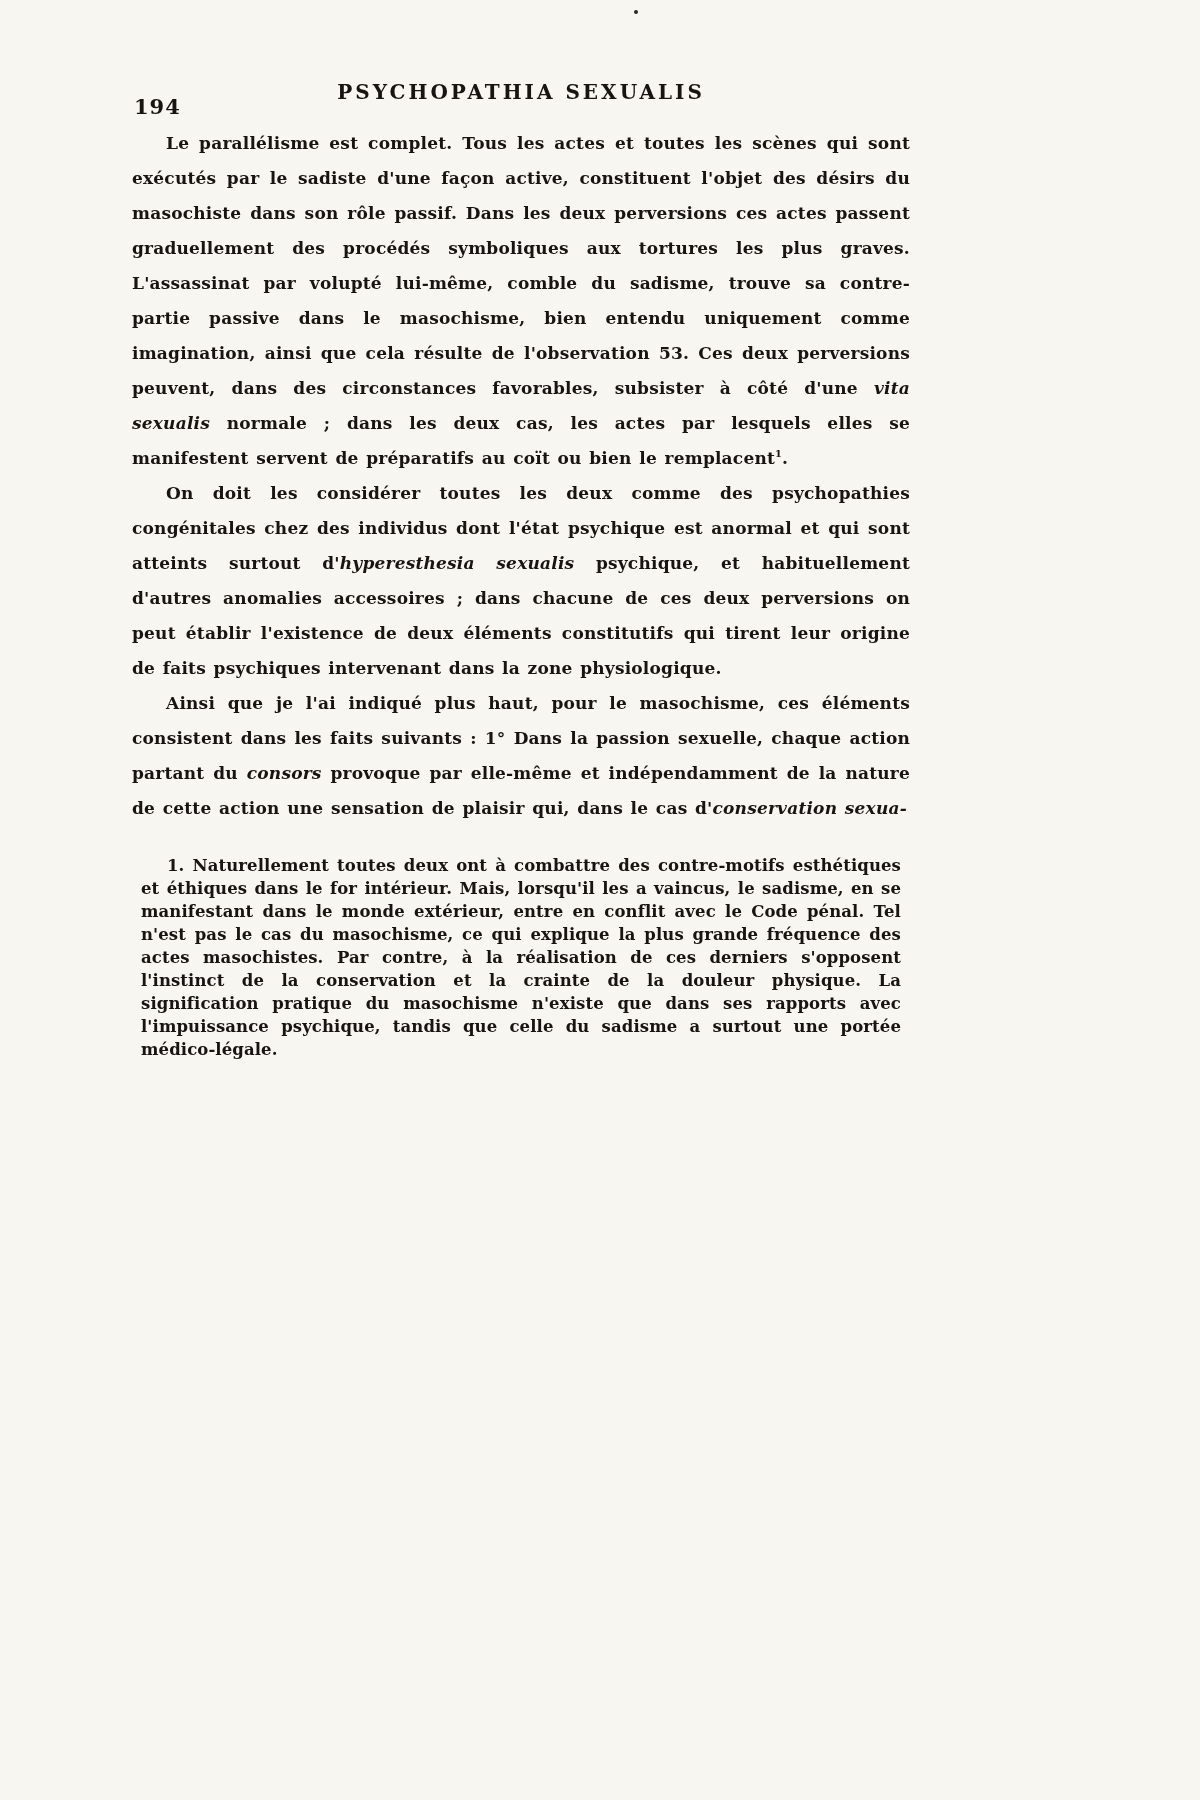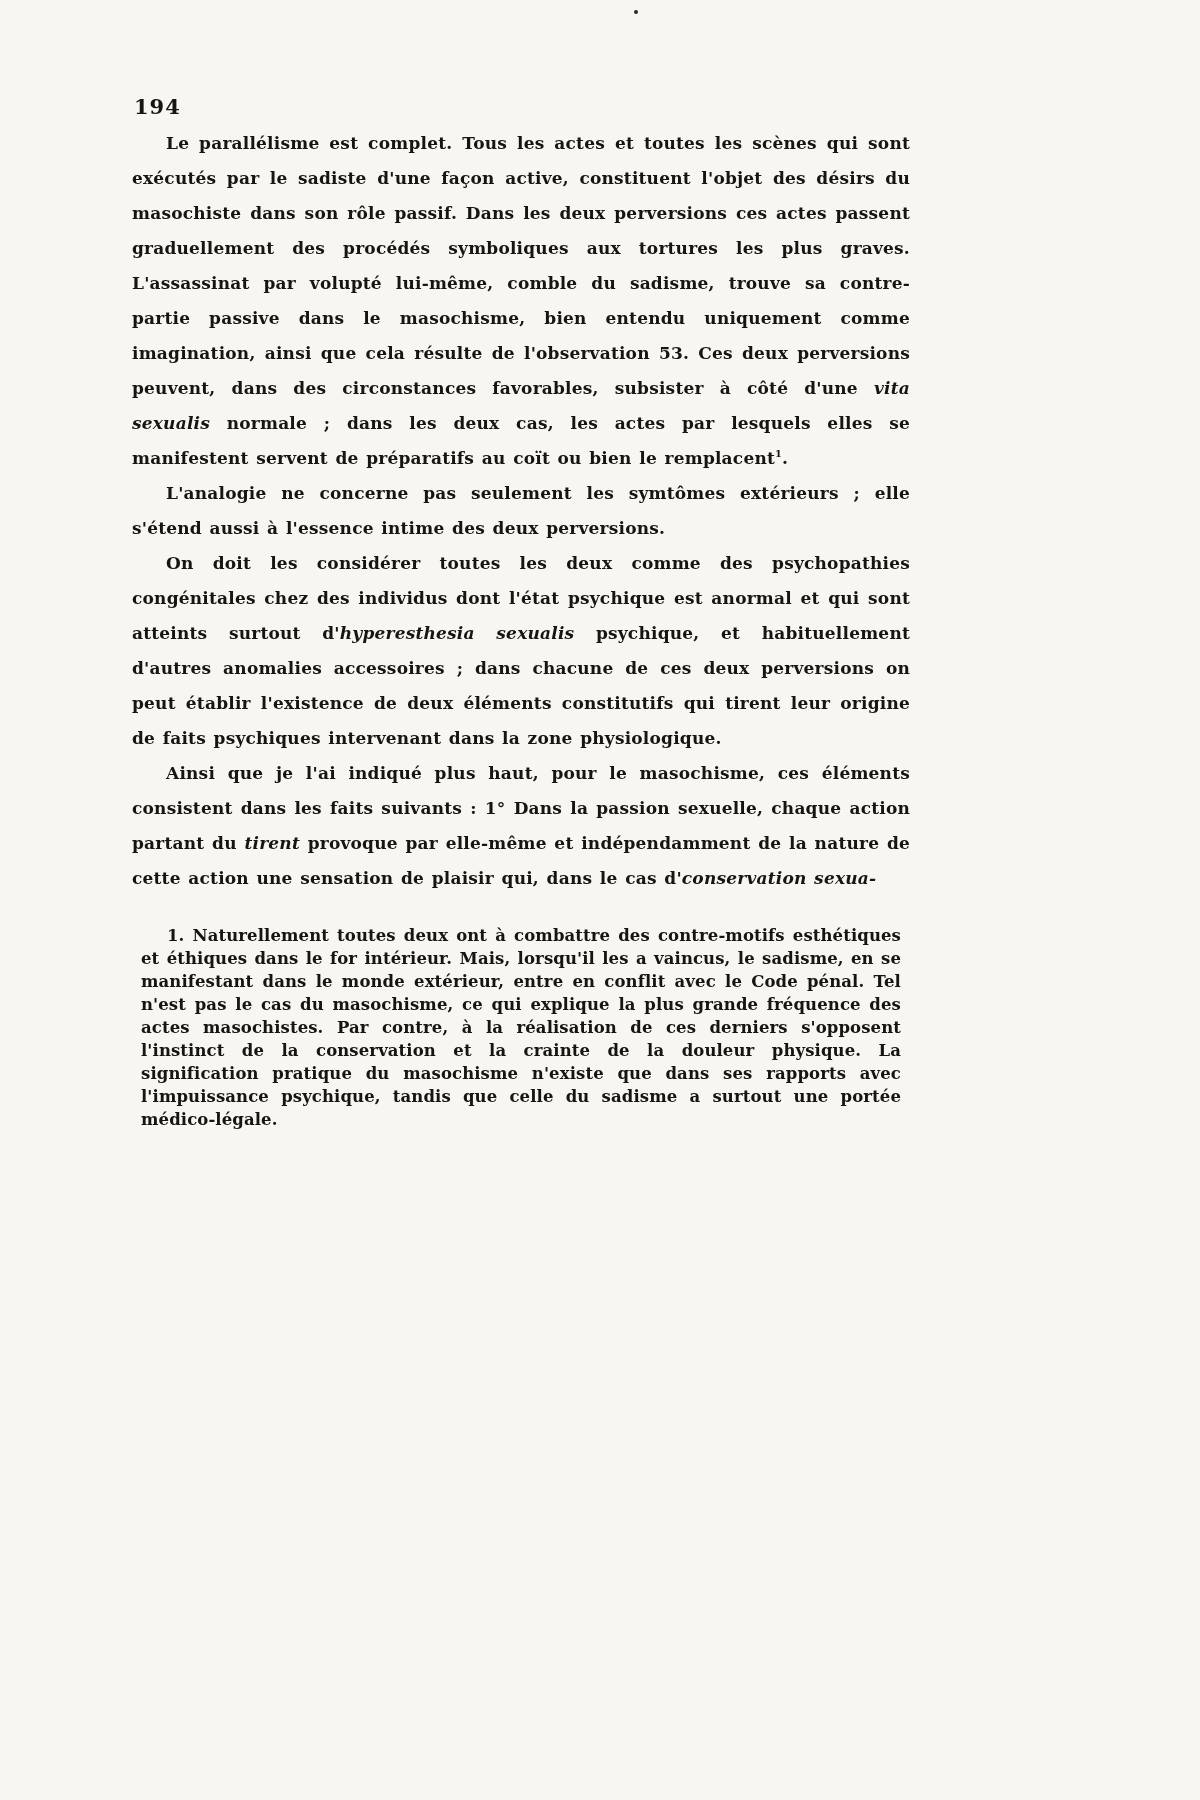--- a/index.html
+++ b/index.html
@@ -91,27 +91,27 @@
 <body>
 
 <div class="page">
 
   <span class="scan-dot" style="left:634px; top:10px;"></span>
 
   <div class="content">
 
     <div class="header-row">
       <span class="page-number">194</span>
+      <span class="header-title">PSYCHOPATHIA SEXUALIS</span>
     </div>
 
     <div class="body-text">
         <p class="para"><span>Le parallélisme est complet. Tous les actes et toutes les scènes qui sont exécutés par le sadiste d'une façon active, constituent l'objet des désirs du masochiste dans son rôle passif. Dans les deux perversions ces actes passent graduellement des procédés symboliques aux tortures les plus graves. L'assassinat par volupté lui-même, comble du sadisme, trouve sa contre-partie passive dans le masochisme, bien entendu uniquement comme imagination, ainsi que cela résulte de l'observation 53. Ces deux perversions peuvent, dans des circonstances favorables, subsister à côté d'une </span><em>vita sexualis</em><span> normale ; dans les deux cas, les actes par lesquels elles se manifestent servent de préparatifs au coït ou bien le remplacent</span><sup>1</sup><span>.</span></p>
-        <p class="para"><span>L'analogie ne concerne pas seulement les symtômes extérieurs ; elle s'étend aussi à l'essence intime des deux perversions.</span></p>
         <p class="para"><span>On doit les considérer toutes les deux comme des psychopathies congénitales chez des individus dont l'état psychique est anormal et qui sont atteints surtout d'</span><em>hyperesthesia sexualis</em><span> psychique, et habituellement d'autres anomalies accessoires ; dans chacune de ces deux perversions on peut établir l'existence de deux éléments constitutifs qui tirent leur origine de faits psychiques intervenant dans la zone physiologique.</span></p>
-        <p class="para"><span>Ainsi que je l'ai indiqué plus haut, pour le masochisme, ces éléments consistent dans les faits suivants : 1° Dans la passion sexuelle, chaque action partant du </span><em>tirent</em><span> provoque par elle-même et indépendamment de la nature de cette action une sensation de plaisir qui, dans le cas d'</span><em>conservation sexua-</em></p>
+        <p class="para"><span>Ainsi que je l'ai indiqué plus haut, pour le masochisme, ces éléments consistent dans les faits suivants : 1° Dans la passion sexuelle, chaque action partant du </span><em>consors</em><span> provoque par elle-même et indépendamment de la nature de cette action une sensation de plaisir qui, dans le cas d'</span><em>conservation sexua-</em></p>
       </div>
 
     <div class="footnote">
         <p class="para"><span>1. Naturellement toutes deux ont à combattre des contre-motifs esthétiques et éthiques dans le for intérieur. Mais, lorsqu'il les a vaincus, le sadisme, en se manifestant dans le monde extérieur, entre en conflit avec le Code pénal. Tel n'est pas le cas du masochisme, ce qui explique la plus grande fréquence des actes masochistes. Par contre, à la réalisation de ces derniers s'opposent l'instinct de la conservation et la crainte de la douleur physique. La signification pratique du masochisme n'existe que dans ses rapports avec l'impuissance psychique, tandis que celle du sadisme a surtout une portée médico-légale.</span></p>
       </div>
 
   </div>
 </div>
 
 </body></html>

